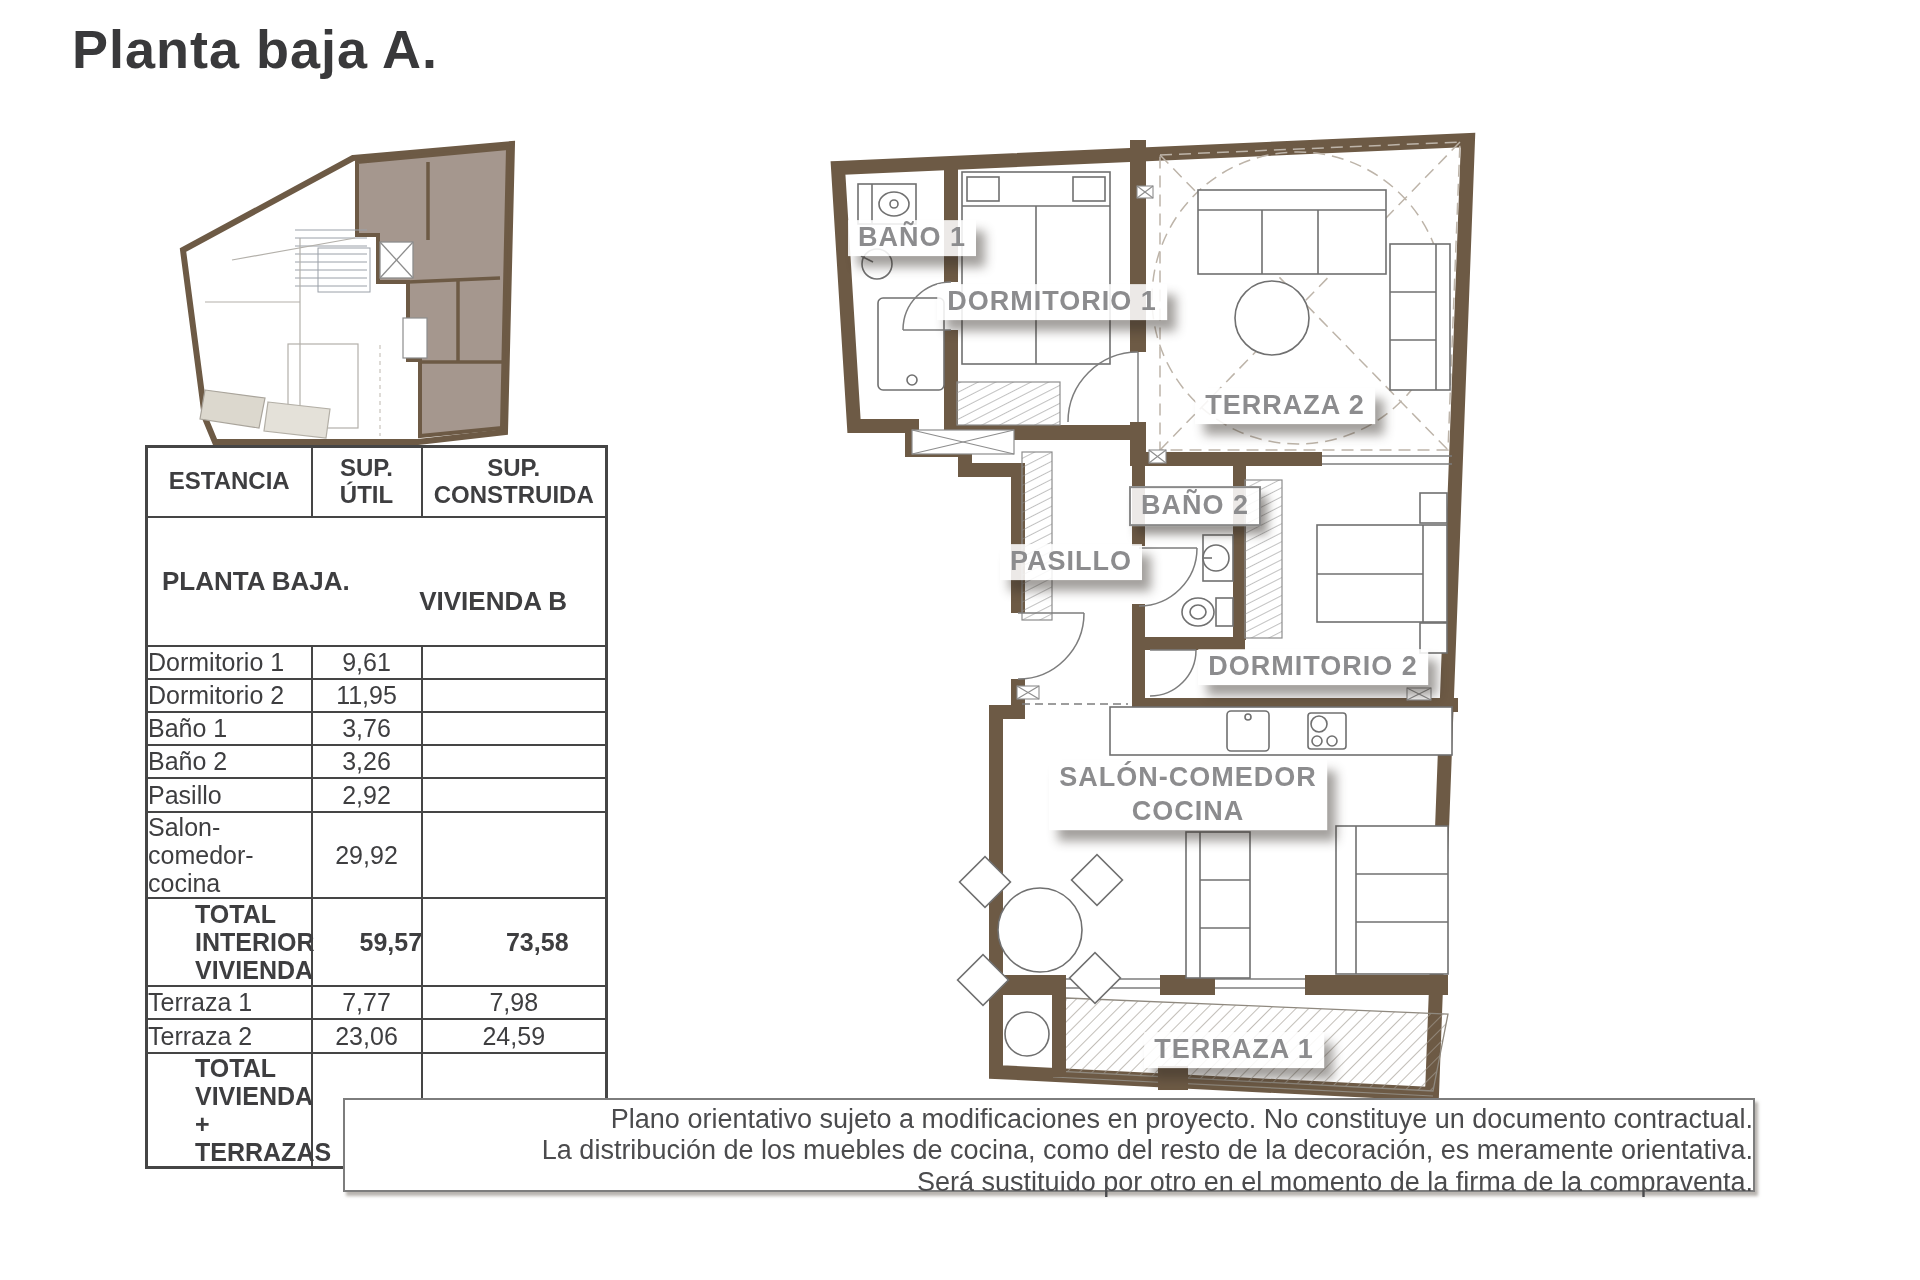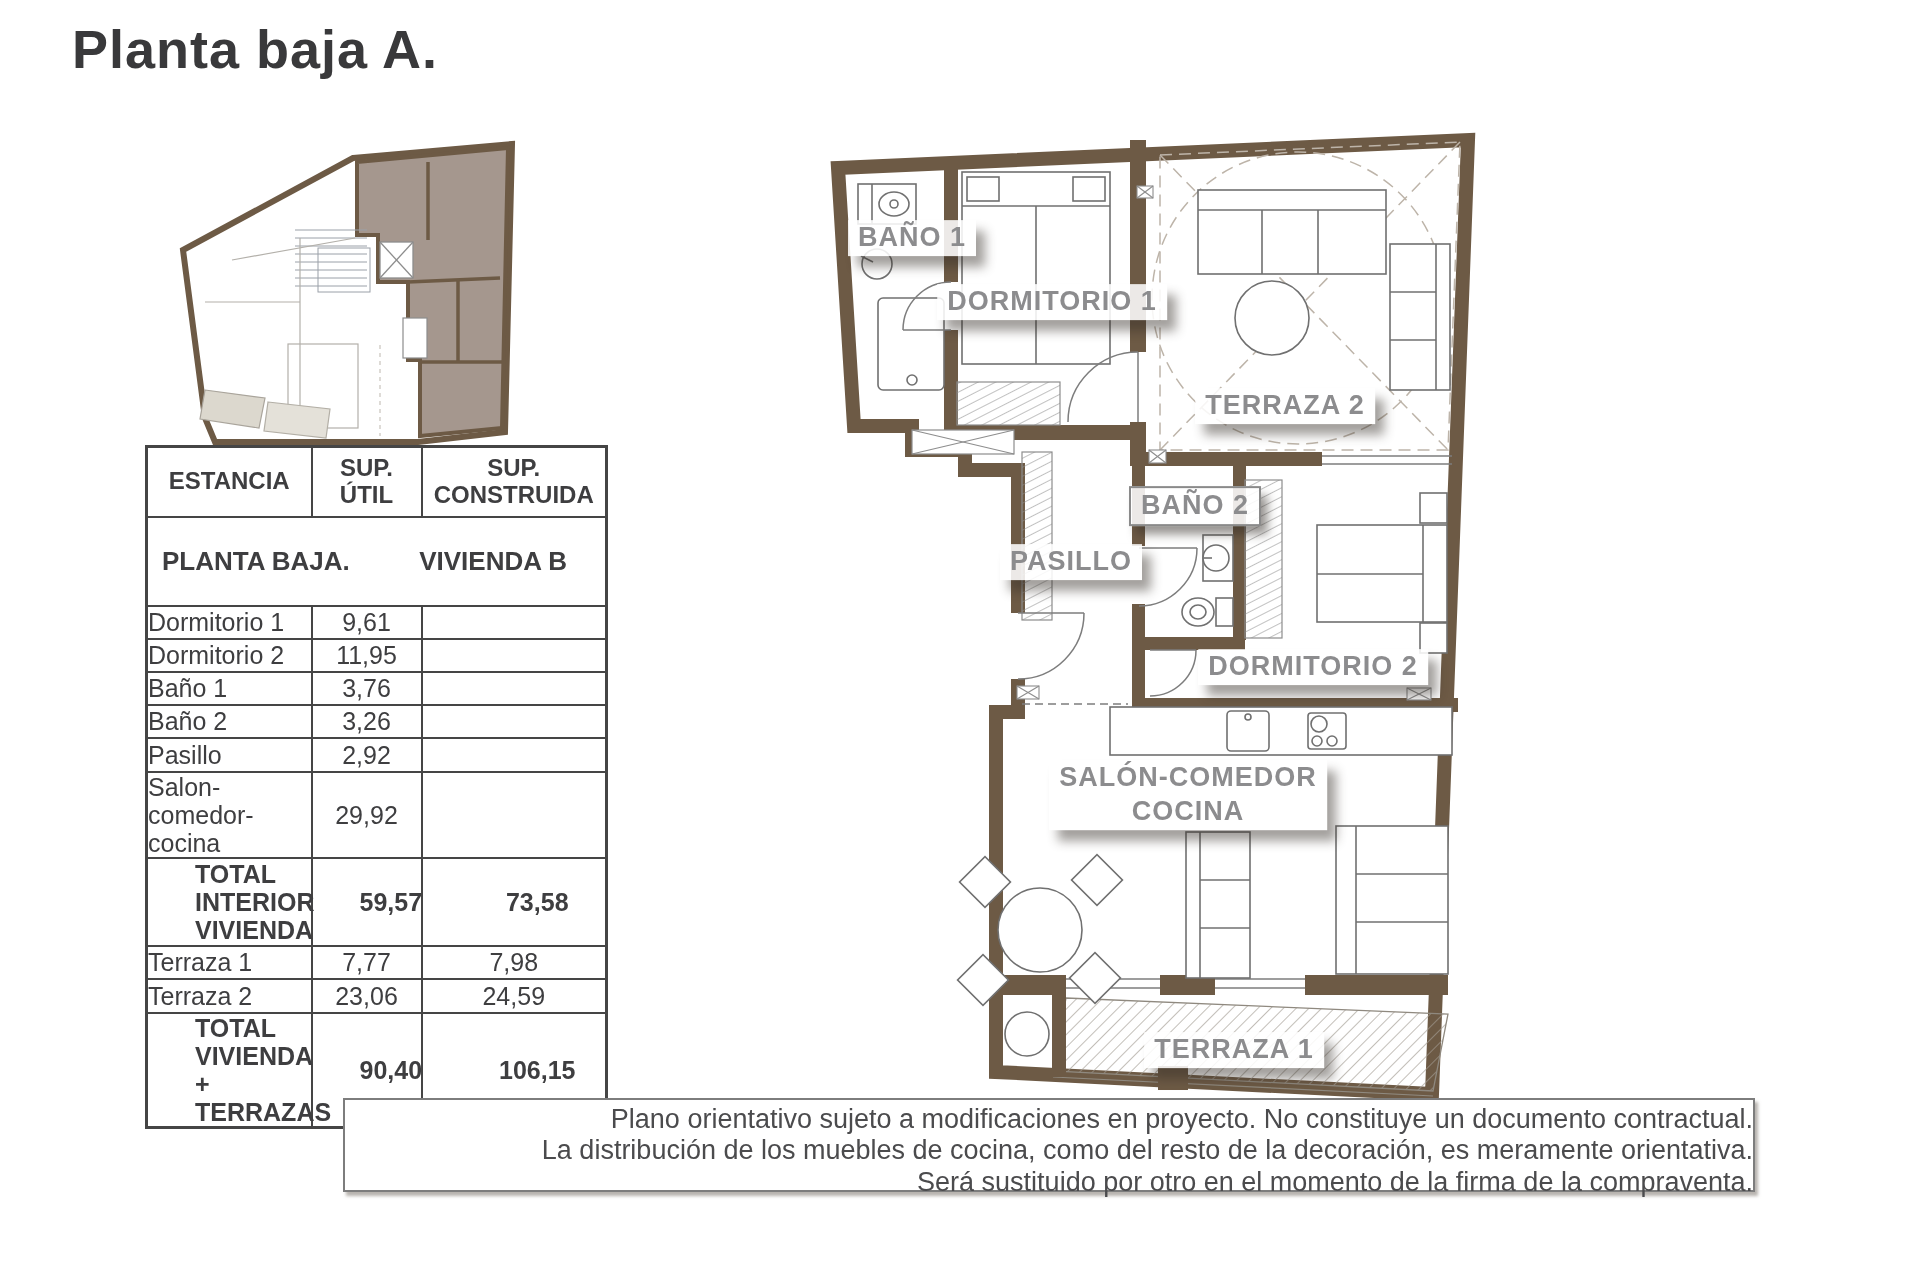--- a/index.html
+++ b/index.html
@@ -17,21 +17,21 @@
   table.areas{border:3px solid #454545;}
   th.colhead{font-size:24px;font-weight:bold;text-align:center;}
   td.name{text-align:left;padding-left:8px;}
   td.num{text-align:center;}
   tr.h70{height:70px;} tr.h34{height:34px;} tr.h33{height:33px;}
   tr.h90{height:86px;} tr.h88{height:88px;}
   tr.bold td{font-weight:bold;font-size:25px;padding-left:47px;}
   td.sectioncell{font-weight:bold;font-size:26px;}
   .sectionflex{display:flex;align-items:center;}
   .sectionflex .s-left{padding-left:14px;}
-  .sectionflex .s-right{margin-left:auto;margin-right:38px;}
+  .sectionflex .s-right{margin-left:auto;margin-right:38px;margin-top:40px;}
 
   
   .room-label{position:absolute;transform:translate(-50%,-50%);font-weight:bold;font-size:27px;
               letter-spacing:1px;color:#8c8c8e;background:rgba(255,255,255,0.87);
               padding:1px 10px;white-space:pre-line;text-align:center;line-height:1.25;
               box-shadow:9px 11px 10px rgba(50,44,38,0.45);}
   .room-label.bordered{border:2px solid #8a8a8a;box-shadow:7px 9px 9px rgba(50,44,38,0.5);}
 
   
   .disclaimer{position:absolute;left:343px;top:1098px;width:1412px;height:94px;box-sizing:border-box;

